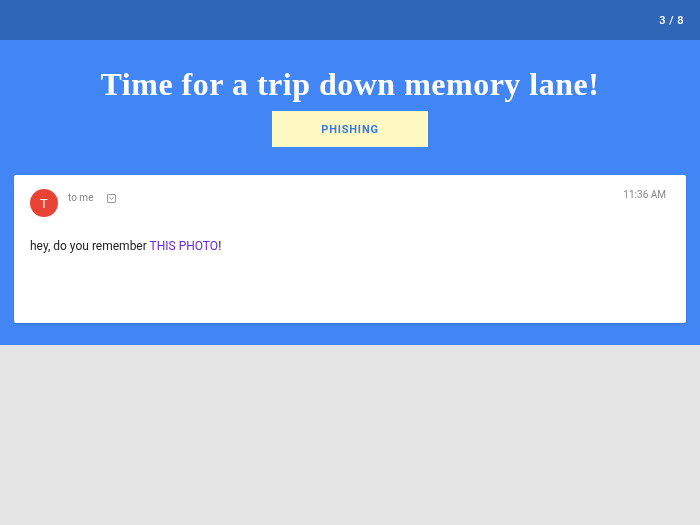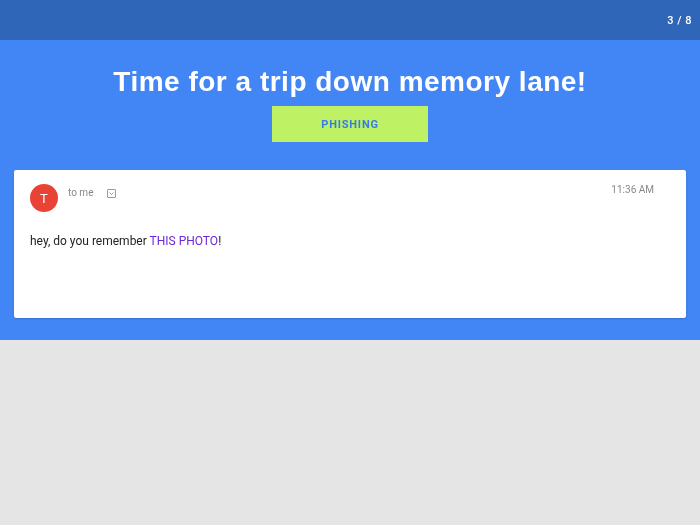--- a/index.html
+++ b/index.html
@@ -1,32 +1,32 @@
 <!DOCTYPE html>
 <html><head>
 <meta charset="utf-8">
 <style>
   html,body{margin:0;padding:0;width:700px;height:525px;background:#e5e5e5;font-family:Roboto,Arial,sans-serif;overflow:hidden}
-  .topbar{height:40px;background:#3066b8;display:flex;justify-content:flex-end;align-items:center;padding:0 8px;color:#fff;font-size:11px;letter-spacing:.5px;font-weight:500}
+  .topbar{height:40px;background:#3066b8;display:flex;justify-content:flex-end;align-items:center;padding:0 16px;color:#fff;font-size:11px;letter-spacing:.5px;font-weight:500}
   .hero{background:#4285f4;padding:26px 0 14px;text-align:center}
-  .hero-title{font-family:Liberation Sans, sans-serif;color:#fff;font-size:28px;letter-spacing:.5px;margin:0 0 8px}
+  .hero-title{font-family:Liberation Serif, serif;color:#fff;font-size:32px;letter-spacing:.5px;margin:0 0 8px}
   .hero-sub{font-size:11px;color:#253a63;margin:0 0 18px}
   .btn-row{display:flex;justify-content:center;gap:10px}
-  .choice-btn{background:#bef264;border:none;width:156px;height:36px;font-size:11px;font-weight:700;letter-spacing:.8px;color:#3a7ae4;cursor:pointer;font-family:inherit}
+  .choice-btn{background:#fef9c3;border:none;width:156px;height:36px;font-size:11px;font-weight:700;letter-spacing:.8px;color:#3a7ae4;cursor:pointer;font-family:inherit}
   .body-wrap{background:#4285f4;padding:14px 14px 22px}
   .card{background:#fff;border-radius:2px;box-shadow:0 1px 2px rgba(0,0,0,.15);padding:14px 16px 70px;position:relative;font-size:12px}
   .row1{display:flex;align-items:flex-start}
   .avatar{width:28px;height:28px;border-radius:50%;background:#e94335;color:#fff;display:flex;align-items:center;justify-content:center;font-size:13px;margin-right:10px;flex:0 0 28px}
   .fromline{line-height:14px}
   .sender-name{font-weight:700;font-size:11px;color:#222}
   .sender-email{font-size:11px;color:#888;margin-left:2px}
   .to-line{font-size:10px;color:#888;margin-top:2px;display:flex;align-items:center;gap:14px}
   .chev{width:7px;height:7px;border:1px solid #999;border-radius:1px;display:inline-flex;align-items:center;justify-content:center}
   .chev svg{width:5px;height:5px;display:block}
-  .time{position:absolute;top:14px;right:32px;font-size:10px;color:#888}
+  .time{position:absolute;top:14px;right:20px;font-size:10px;color:#888}
   .email-body{margin-top:22px;font-size:12px;color:#222}
   .email-body a{color:#6d28d9;text-decoration:none}
 </style>
 </head>
 <body>
 
 <div class="topbar">
   <span>3 / 8</span>
 </div>
 

